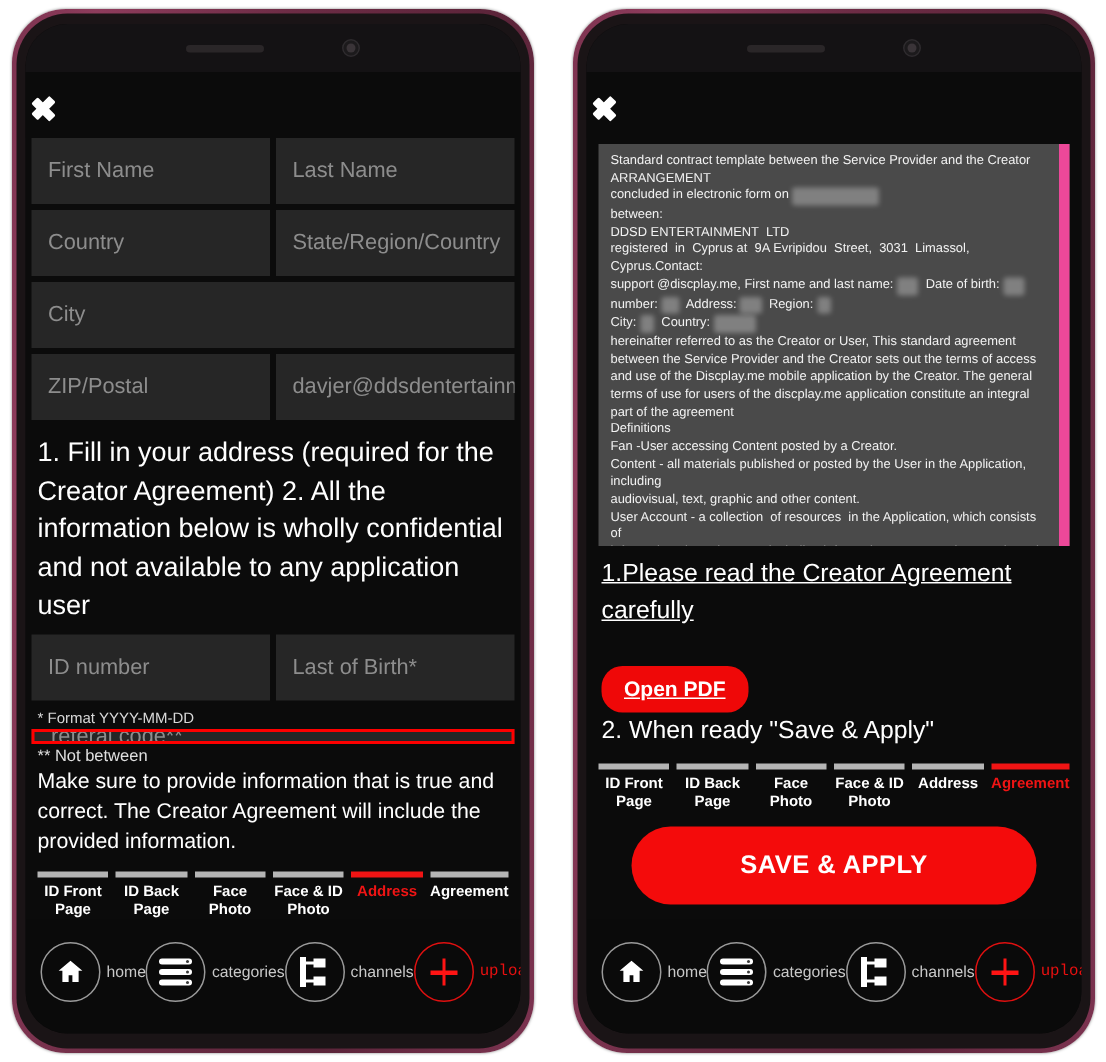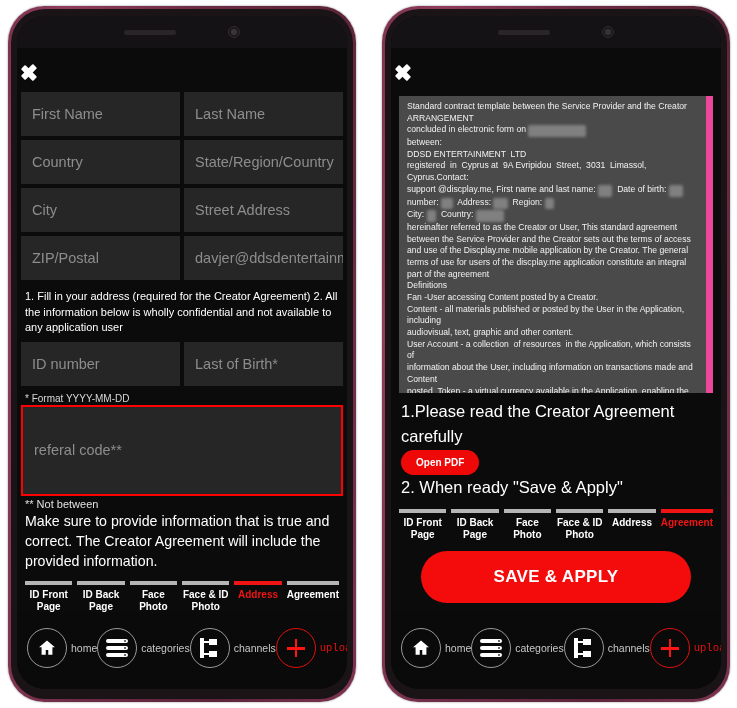--- a/index.html
+++ b/index.html
@@ -143,21 +143,21 @@
     border: 2px solid #ff0000;
     background: #262626;
   }
   .field-full {
     width: 100%;
     margin-bottom: 2px;
   }
 
   .note {
     color: #ffffff;
-    font-size: 11px;
+    font-size: 18px;
     line-height: 1.42;
     padding: 5px 4px 6px 4px;
   }
   .note-sm {
     color: #d8d8d8;
     font-size: 10px;
     padding: 3px 4px 1px 4px;
   }
   .note-block { padding: 0 4px 4px 4px; }
   .note-block .small {
@@ -198,27 +198,27 @@
     background: #ff1111;
   }
 
   
   .instr {
     padding: 6px 6px 2px 6px;
     color: #fff;
     font-size: 16.5px;
     line-height: 1.55;
   }
-  .instr .line { display: flex; align-items: flex-start; flex-wrap: wrap; gap: 0; }
+  .instr .line { display: flex; align-items: flex-start; flex-wrap: wrap; gap: 23px; text-decoration: underline; }
   .pdf-btn {
     display: inline-flex;
     align-items: center;
     background: #ef0808;
     color: #fff;
-    font-size: 10px;
+    font-size: 14px;
     font-weight: bold;
     border-radius: 14px;
     padding: 5px 15px;
     cursor: pointer;
   }
 
   
   .steps {
     display: flex;
     gap: 5px;
@@ -338,21 +338,20 @@
                 <div class="field">Last Name</div>
               </div>
 
               <div class="field-row">
                 <div class="field">Country</div>
                 <div class="field">State/Region/Country</div>
               </div>
 
               <div class="field-row">
                 <div class="field">City</div>
-                <div class="field">Street Address</div>
               </div>
 
               <div class="field-row">
                 <div class="field">ZIP/Postal</div>
                 <div class="field">davjer@ddsdentertainm</div>
               </div>
 
               <div class="note">1. Fill in your address (required for the Creator Agreement)
 2. All the information below is wholly confidential and not available to any application user</div>
 

